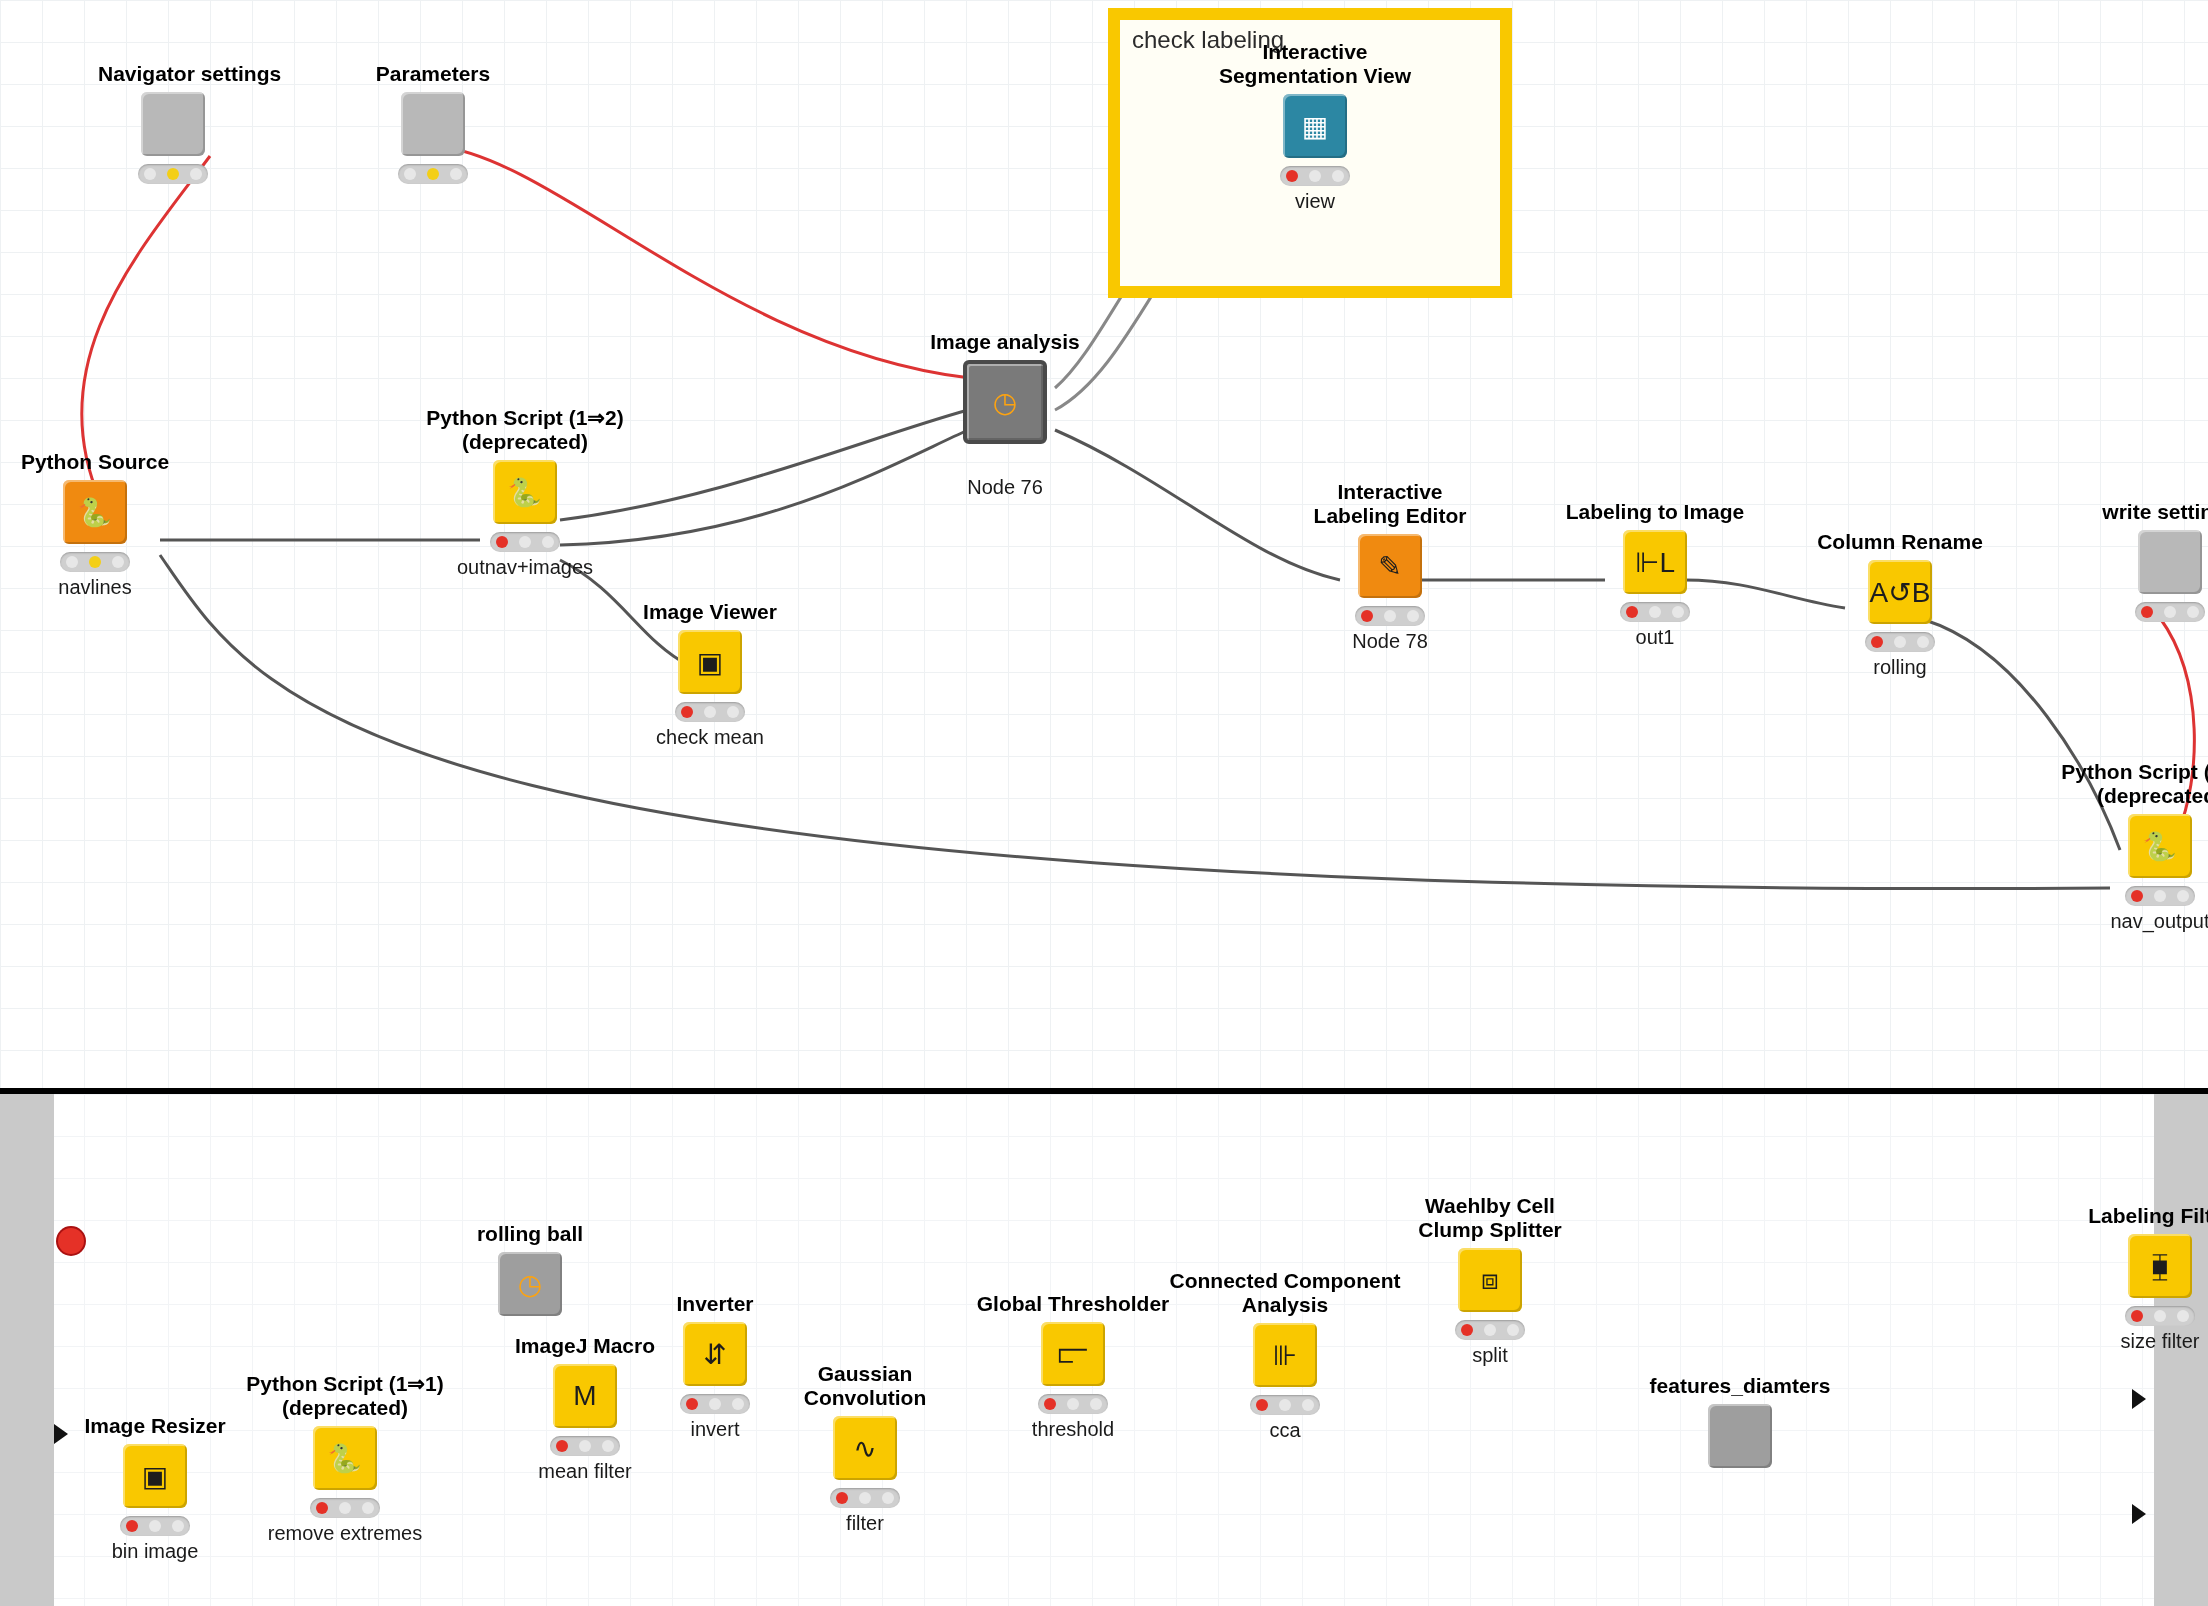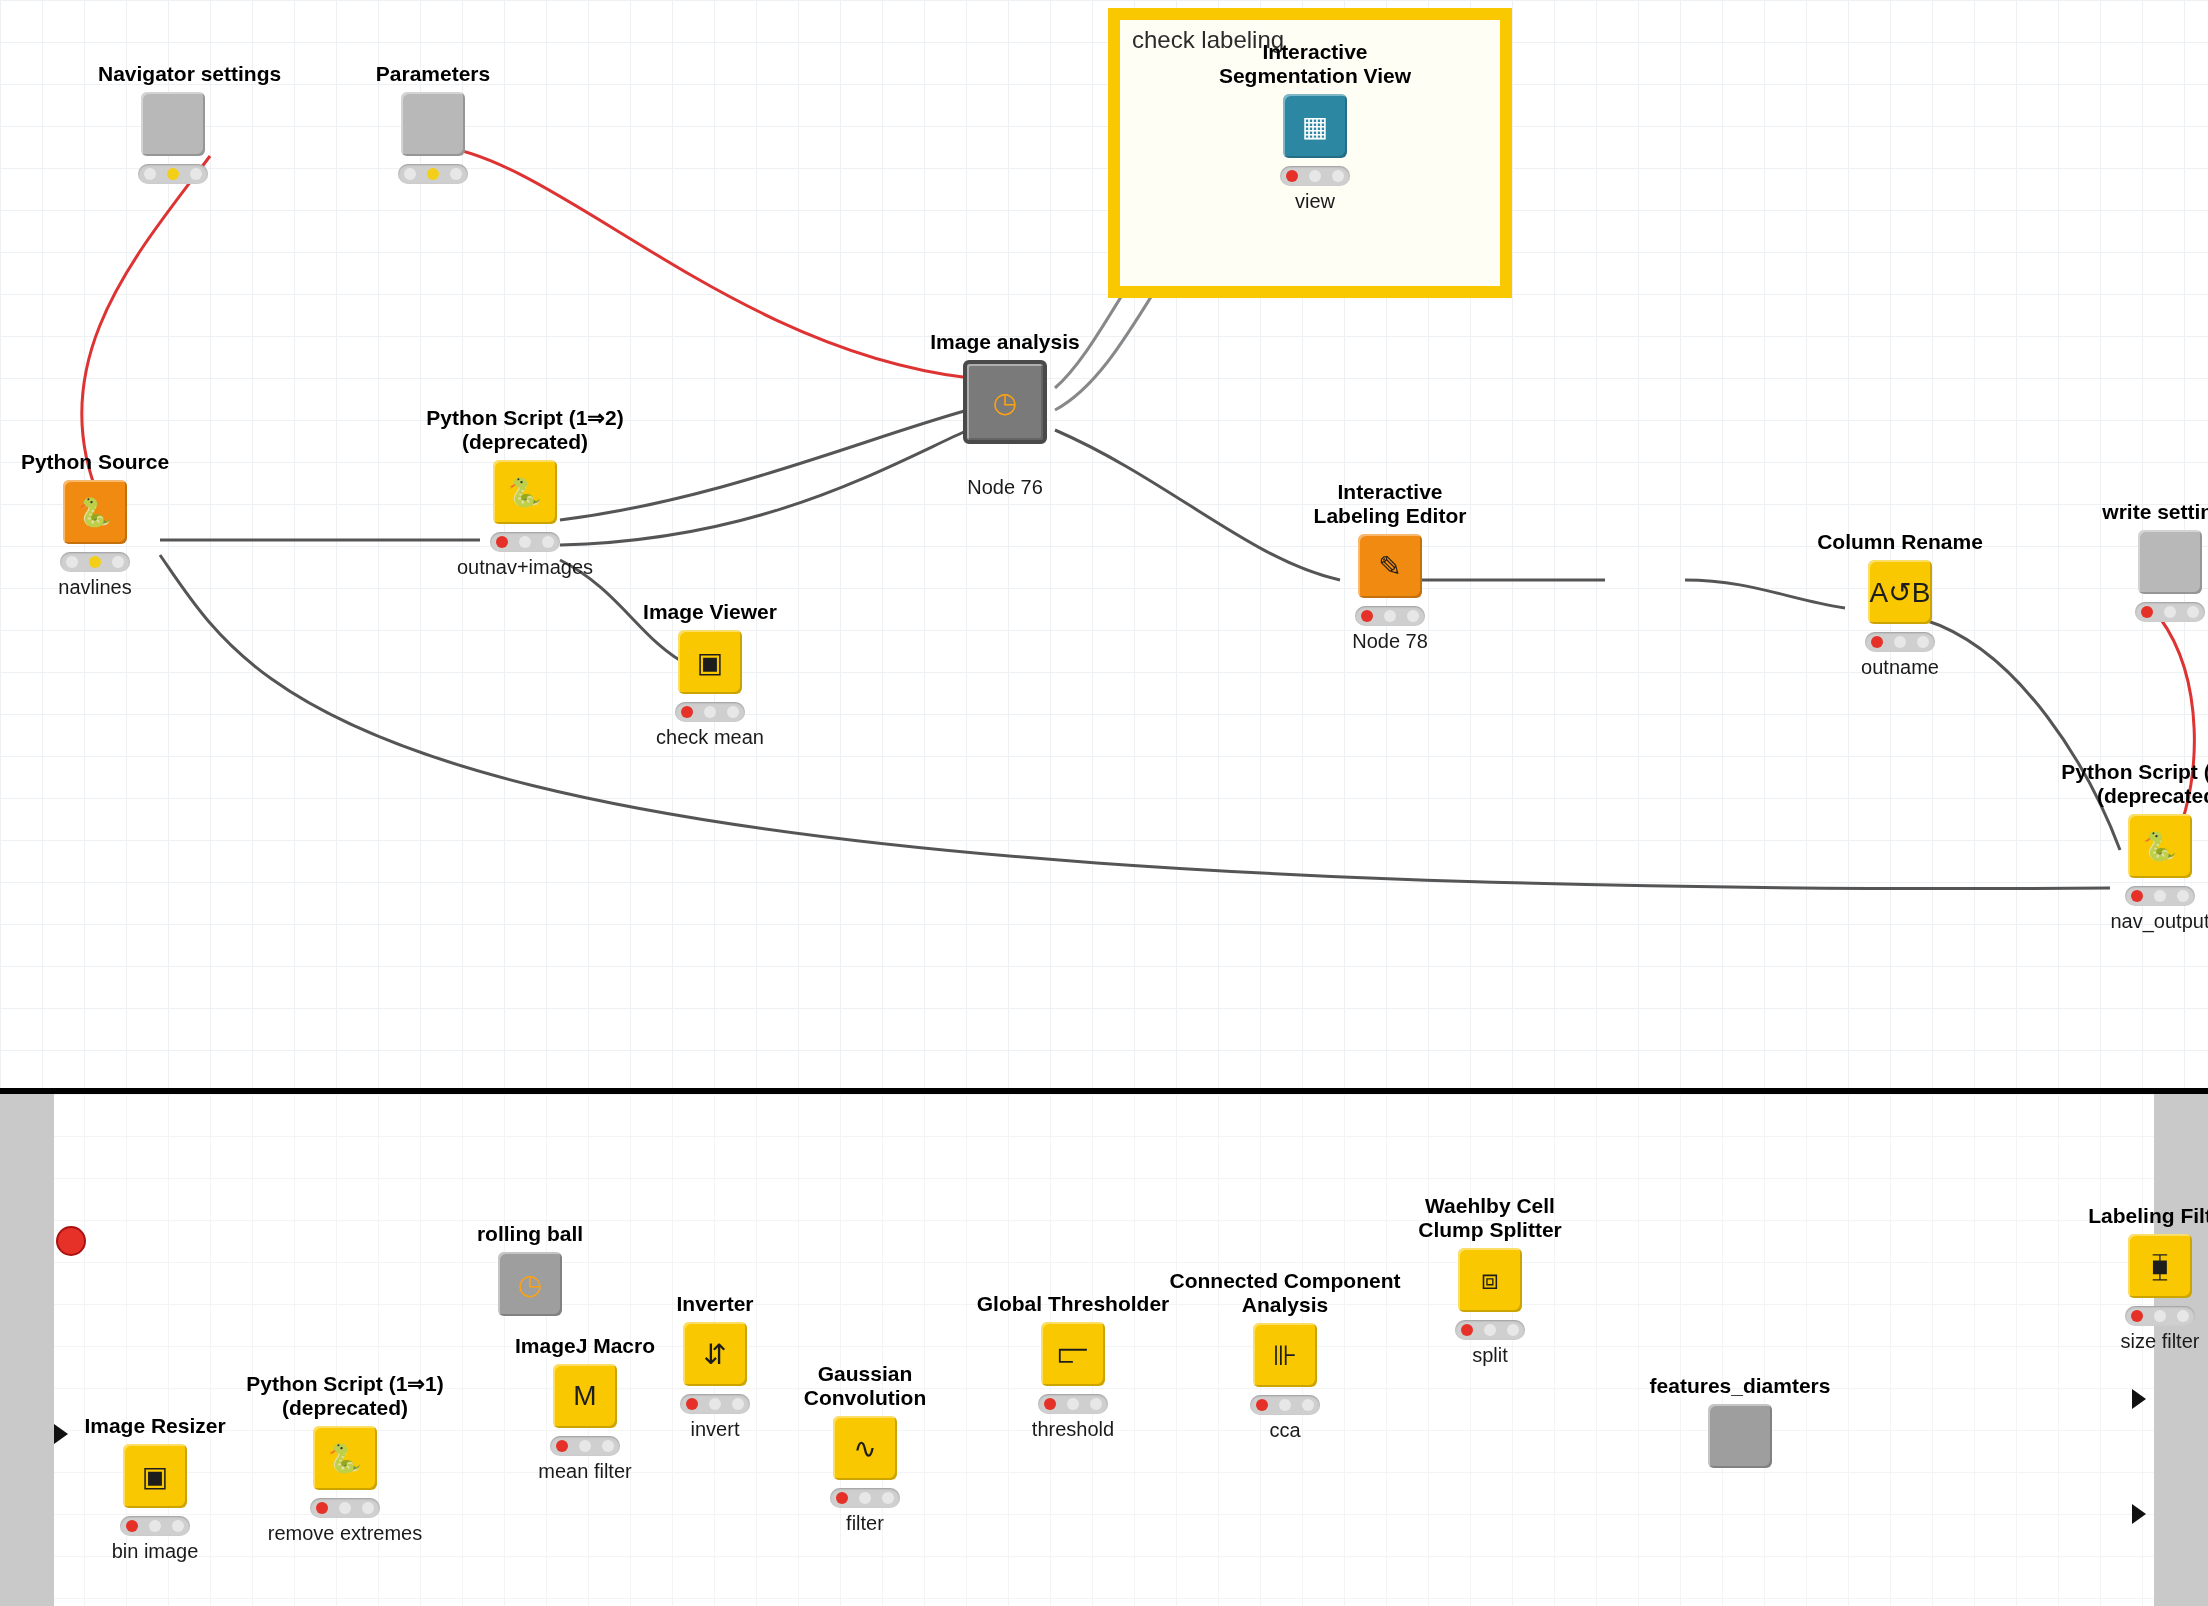--- a/index.html
+++ b/index.html
@@ -209,32 +209,44 @@
         <span class="ic">✎</span>
       </div>
     <div class="status">
         <span class="red"></span>
         <span></span>
         <span></span>
       </div>
     <div class="sub">Node 78</div>
   </div>
 
+  <div class="wfnode" style="left:1555px;top:500px;width:200px">
+    <div class="title">Labeling to Image</div>
+    <div class="body yellow">
+        <span class="ic">⊩L</span>
+      </div>
+    <div class="status">
+        <span class="red"></span>
+        <span></span>
+        <span></span>
+      </div>
+    <div class="sub">out1</div>
+  </div>
 
   <div class="wfnode" style="left:1800px;top:530px;width:200px">
     <div class="title">Column Rename</div>
     <div class="body yellow">
         <span class="ic">A↺B</span>
       </div>
     <div class="status">
         <span class="red"></span>
         <span></span>
         <span></span>
       </div>
-    <div class="sub">outname</div>
+    <div class="sub">rolling</div>
   </div>
 
   <div class="wfnode" style="left:2080px;top:500px;width:180px">
     <div class="title">write settings</div>
     <div class="body gray"></div>
     <div class="status">
         <span class="red"></span>
         <span></span>
         <span></span>
       </div>

